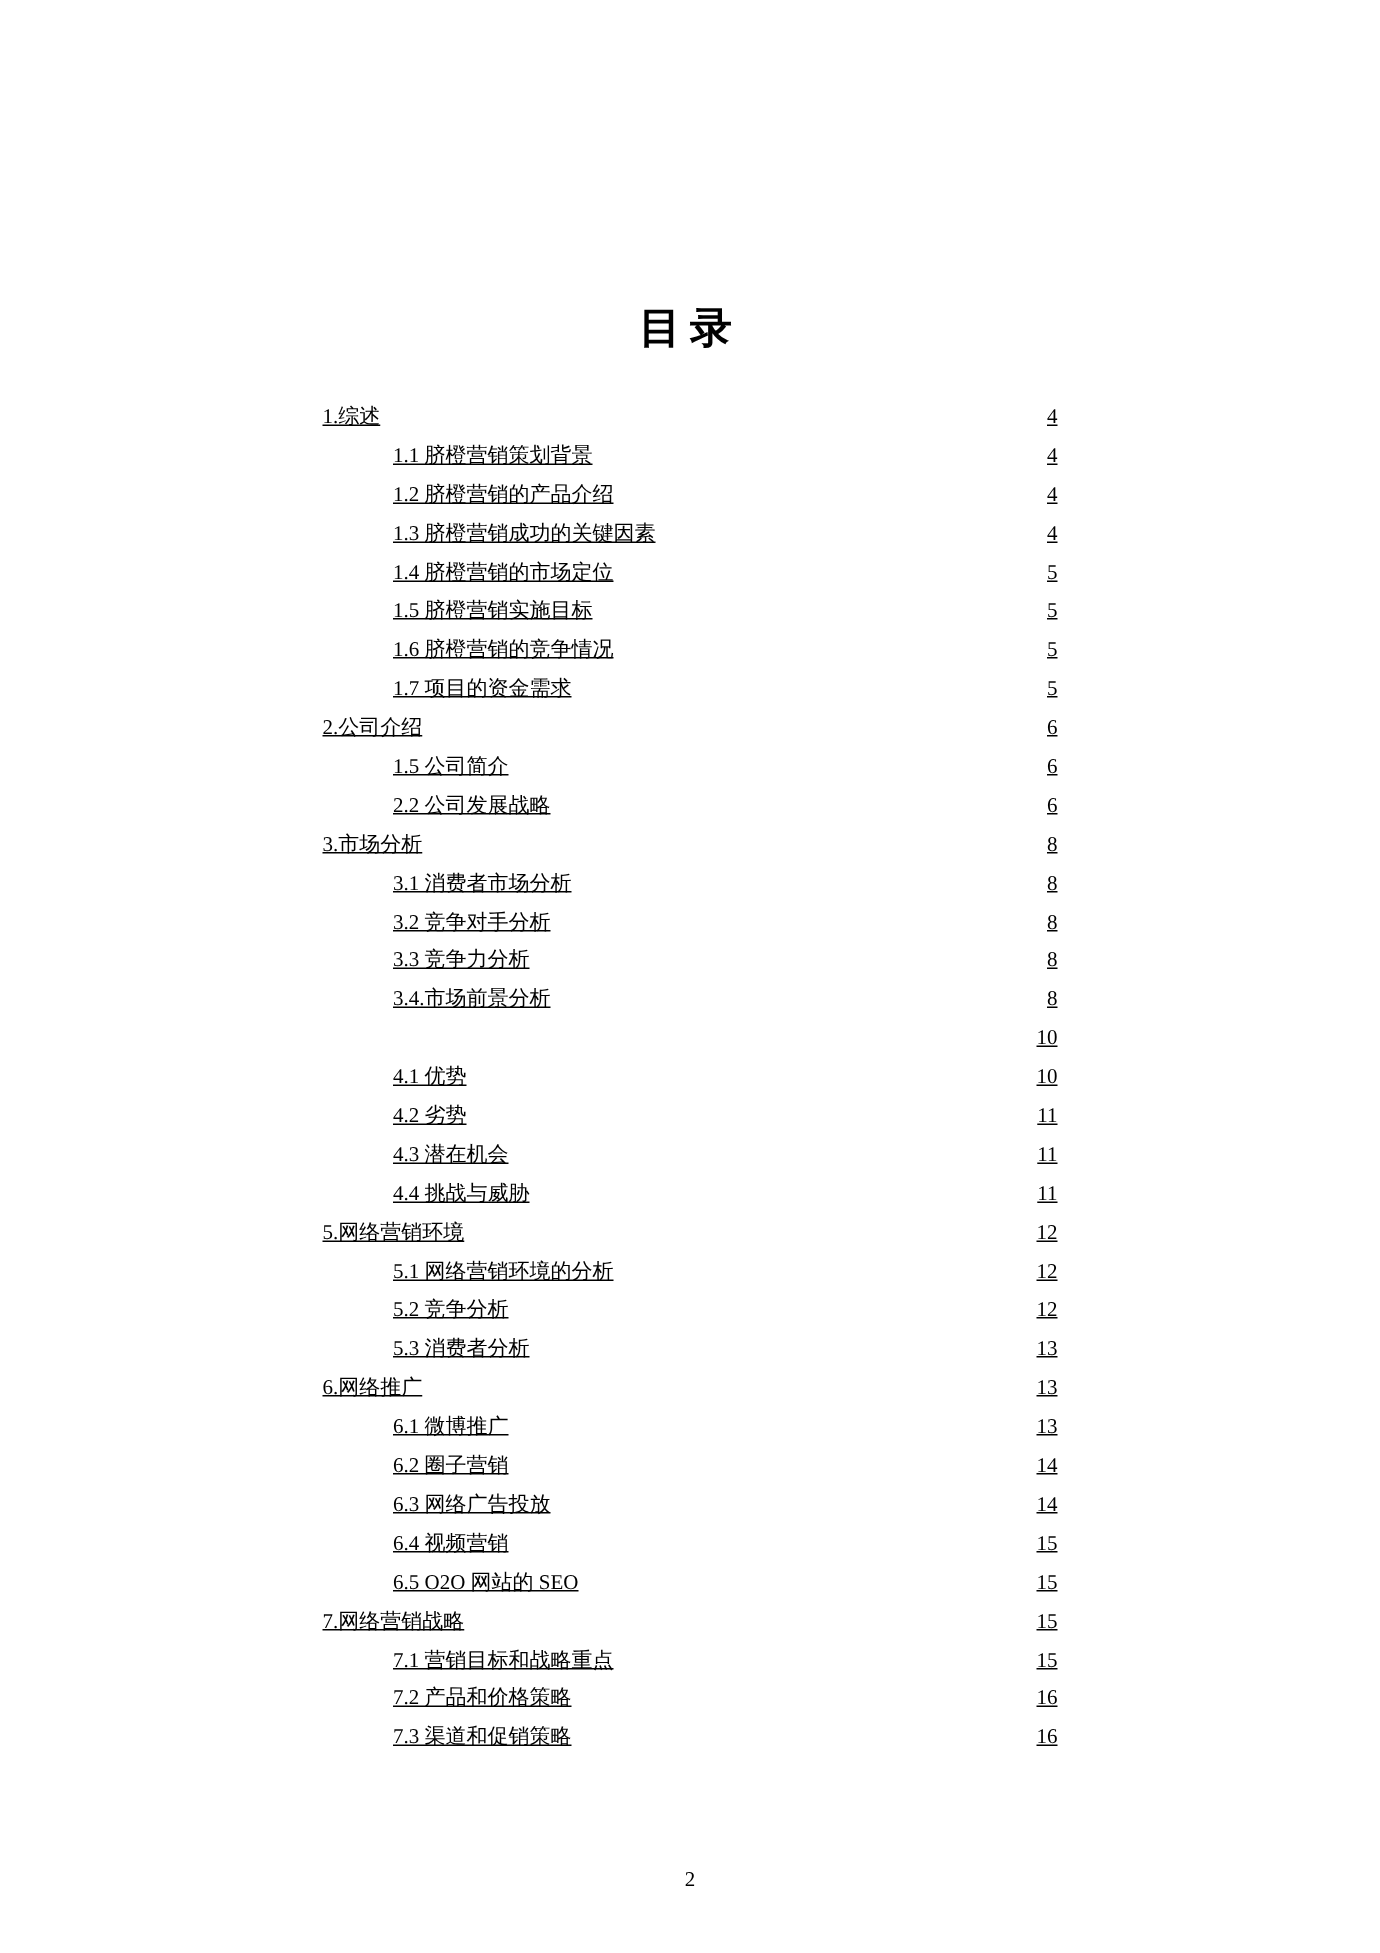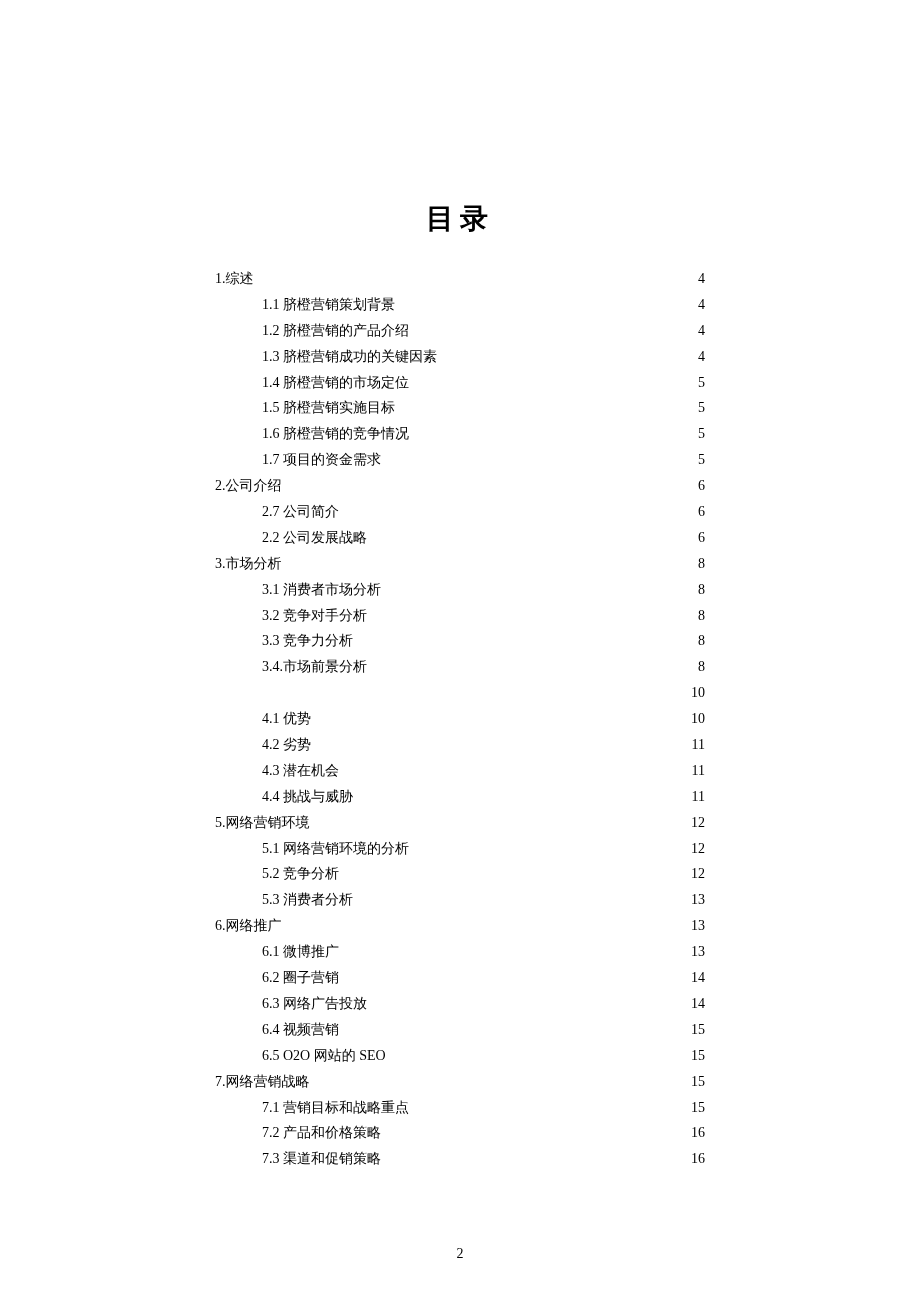--- a/index.html
+++ b/index.html
@@ -19,20 +19,21 @@
   }
   .title {
     text-align: center;
     font-size: 28px;
     font-weight: bold;
     letter-spacing: 6px;
     margin-bottom: 28px;
   }
   .toc {
     font-size: 14px;
+    text-decoration: underline;
   }
   .toc-row {
     display: flex;
     align-items: baseline;
     line-height: 1.85;
     white-space: nowrap;
   }
   .toc-row.level-1 {
     padding-left: 0;
   }
@@ -116,21 +117,21 @@
         <span class="toc-label">1.7 项目的资金需求</span>
         <span class="toc-leader"></span>
         <span class="toc-page">5</span>
       </div>
       <div class="toc-row level-1">
         <span class="toc-label">2.公司介绍</span>
         <span class="toc-leader"></span>
         <span class="toc-page">6</span>
       </div>
       <div class="toc-row level-2">
-        <span class="toc-label">2.7 公司简介</span>
+        <span class="toc-label">1.5 公司简介</span>
         <span class="toc-leader"></span>
         <span class="toc-page">6</span>
       </div>
       <div class="toc-row level-2">
         <span class="toc-label">2.2 公司发展战略</span>
         <span class="toc-leader"></span>
         <span class="toc-page">6</span>
       </div>
       <div class="toc-row level-1">
         <span class="toc-label">3.市场分析</span>

